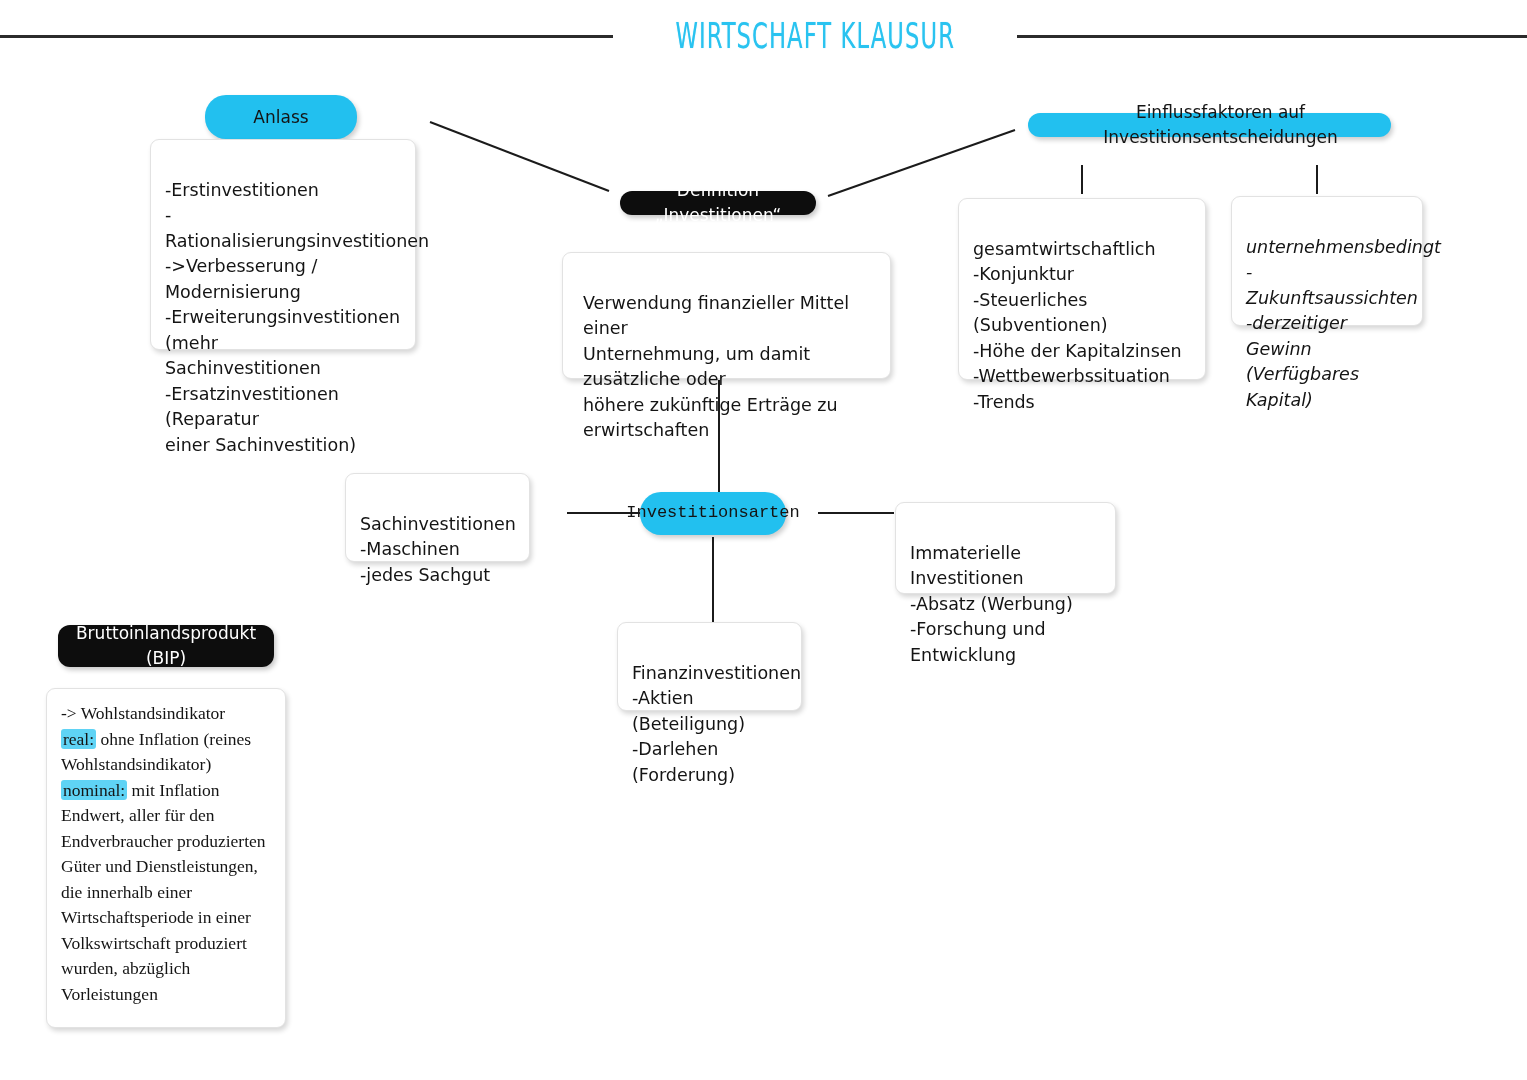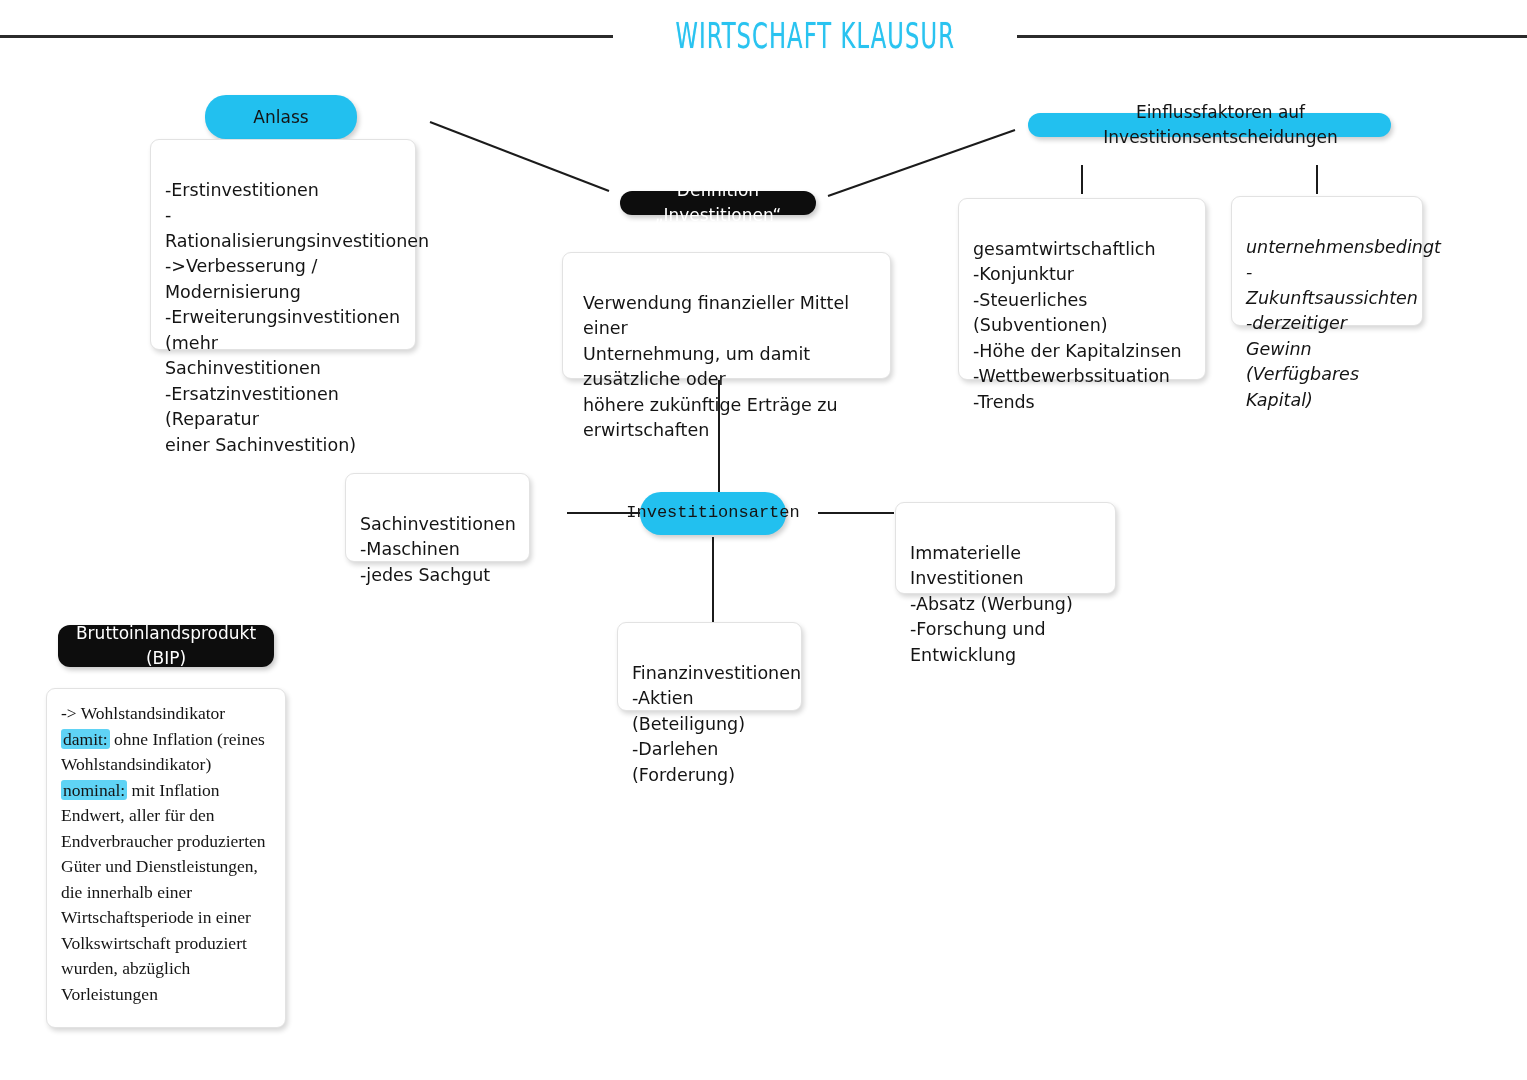--- a/index.html
+++ b/index.html
@@ -213,21 +213,21 @@
 -Darlehen (Forderung)</span>
   </div>
 
   <div class="node black" style="left:58px; top:625px; width:216px; height:42px;">
     <span>Bruttoinlandsprodukt (BIP)</span>
   </div>
 
   <div class="node white" style="left:46px; top:688px; width:240px; height:340px; white-space:normal;font-family:Liberation Serif, serif;">
     <div>-&gt; Wohlstandsindikator</div>
     <div>
-      <span class="hl">damit:</span><span> ohne Inflation (reines</span>
+      <span class="hl">real:</span><span> ohne Inflation (reines</span>
     </div>
     <div>Wohlstandsindikator)</div>
     <div>
       <span class="hl">nominal:</span><span> mit Inflation</span>
     </div>
     <div style="white-space:pre-line;">Endwert, aller für den
 Endverbraucher produzierten
 Güter und Dienstleistungen,
 die innerhalb einer
 Wirtschaftsperiode in einer

